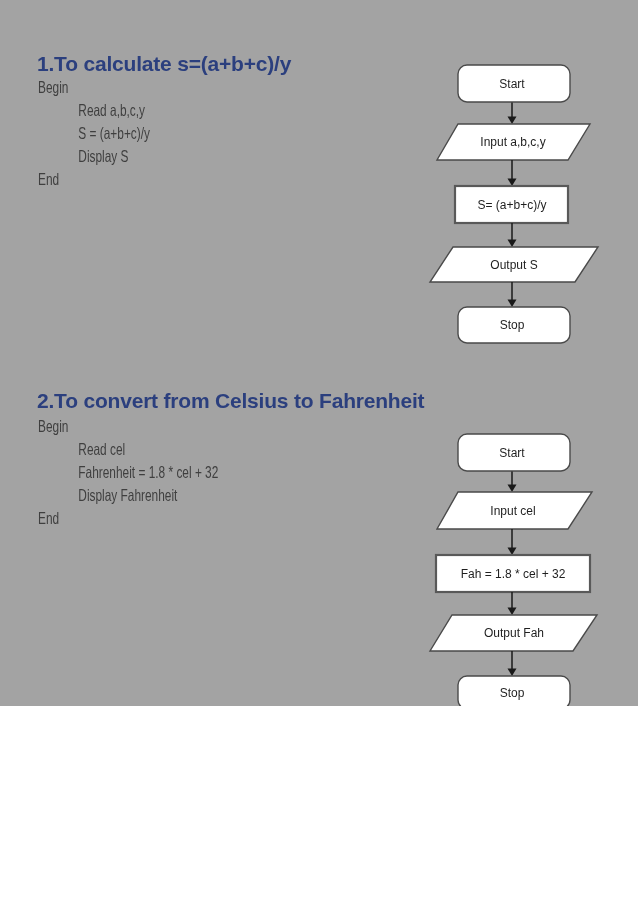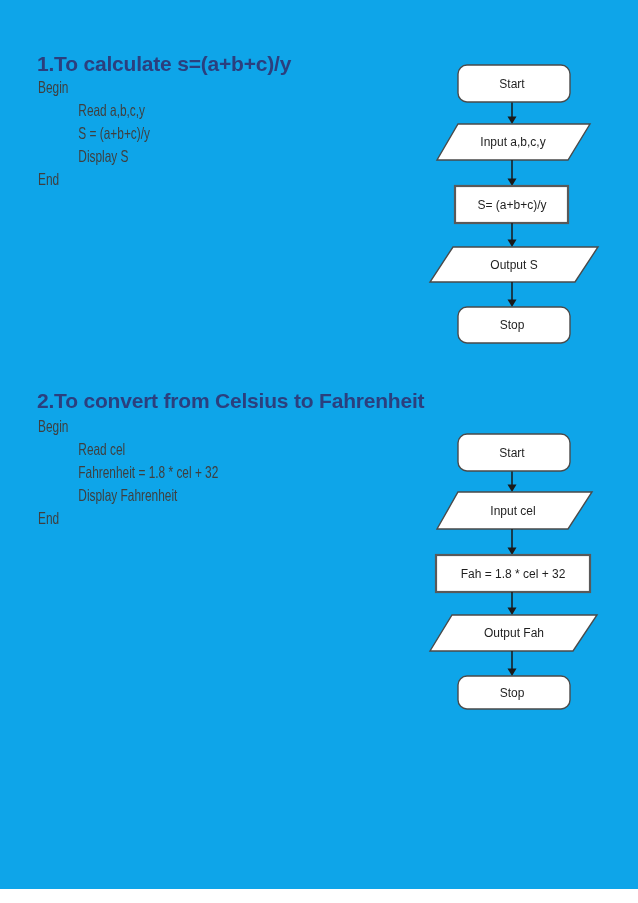--- a/index.html
+++ b/index.html
@@ -1,20 +1,20 @@
 <!DOCTYPE html>
 <html><head>
 <meta charset="utf-8">
 <style>
   html, body { margin: 0; padding: 0; background: #ffffff; }
   .page {
     position: relative;
     width: 638px;
-    height: 889px;
-    background: #0ea5e9;
+    height: 706px;
+    background: #a3a3a3;
     overflow: hidden;
     font-family: "Liberation Sans", sans-serif;
   }
   .section-title {
     position: absolute;
     left: 37px;
     font-size: 21px;
     font-weight: 700;
     color: #2b3f7e;
     letter-spacing: -0.2px;

